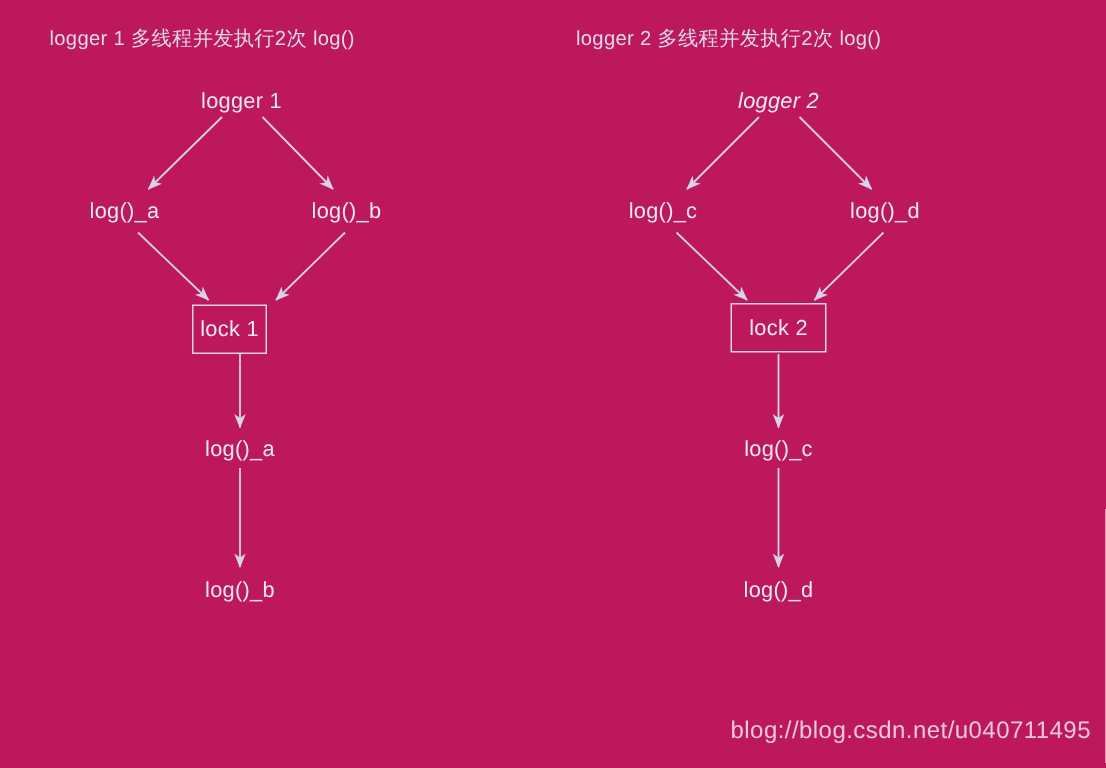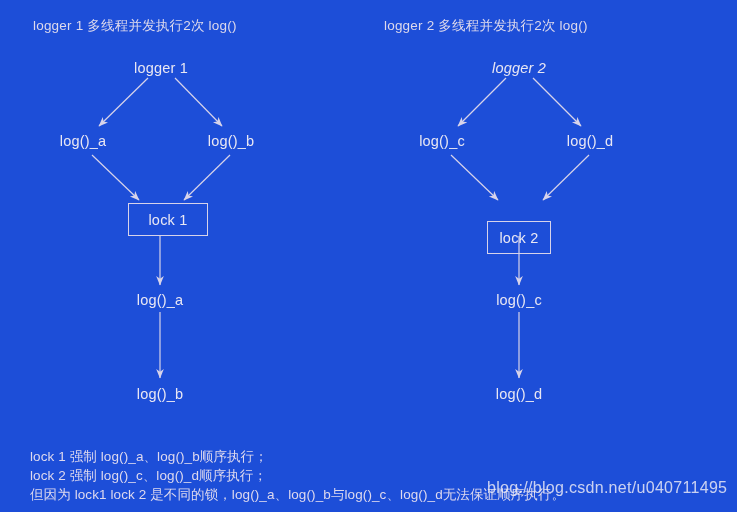--- a/index.html
+++ b/index.html
@@ -4,21 +4,21 @@
 <style>
   html, body {
     margin: 0;
     padding: 0;
     background: #ffffff;
   }
   #canvas {
     position: relative;
     width: 737px;
     height: 512px;
-    background: #1d4ed8;
+    background: #be185d;
     overflow: hidden;
     font-family: "Liberation Sans", "DejaVu Sans", sans-serif;
     color: #e8e6f2;
     -webkit-font-smoothing: antialiased;
   }
   .diagram-svg {
     position: absolute;
     left: 0;
     top: 0;
     width: 737px;
@@ -111,32 +111,27 @@
       <line x1="519" y1="312" x2="519" y2="378" stroke="#d7d3ea" stroke-width="1.2" marker-end="url(#arrowhead)"></line>
     </g>
   </svg>
 
   <div class="title" id="title-left">logger 1 多线程并发执行2次 log()</div>
   <div class="title" id="title-right">logger 2 多线程并发执行2次 log()</div>
 
   <div class="node-label" style="left:161px; top:60px;">logger 1</div>
   <div class="node-label" style="left:83px; top:133px;">log()_a</div>
   <div class="node-label" style="left:231px; top:133px;">log()_b</div>
-  <div class="lock-box" style="left:128px; top:203px; width:80px; height:33px;">lock 1</div>
+  <div class="lock-box" style="left:128px; top:203px; width:50px; height:33px;">lock 1</div>
   <div class="node-label" style="left:160px; top:292px;">log()_a</div>
   <div class="node-label" style="left:160px; top:386px;">log()_b</div>
 
   <div class="node-label" style="left:519px; top:60px;font-style:italic;">logger 2</div>
   <div class="node-label" style="left:442px; top:133px;">log()_c</div>
   <div class="node-label" style="left:590px; top:133px;">log()_d</div>
-  <div class="lock-box" style="left:487px; top:221px; width:64px; height:33px;">lock 2</div>
+  <div class="lock-box" style="left:487px; top:202px; width:64px; height:33px;">lock 2</div>
   <div class="node-label" style="left:519px; top:292px;">log()_c</div>
   <div class="node-label" style="left:519px; top:386px;">log()_d</div>
 
-  <div class="footer">
-    <div>lock 1 强制 log()_a、log()_b顺序执行；</div>
-    <div>lock 2 强制 log()_c、log()_d顺序执行；</div>
-    <div>但因为 lock1 lock 2 是不同的锁，log()_a、log()_b与log()_c、log()_d无法保证顺序执行。</div>
-  </div>
 
   <div class="watermark">blog://blog.csdn.net/u040711495</div>
 
 </div>
 
 </body></html>

